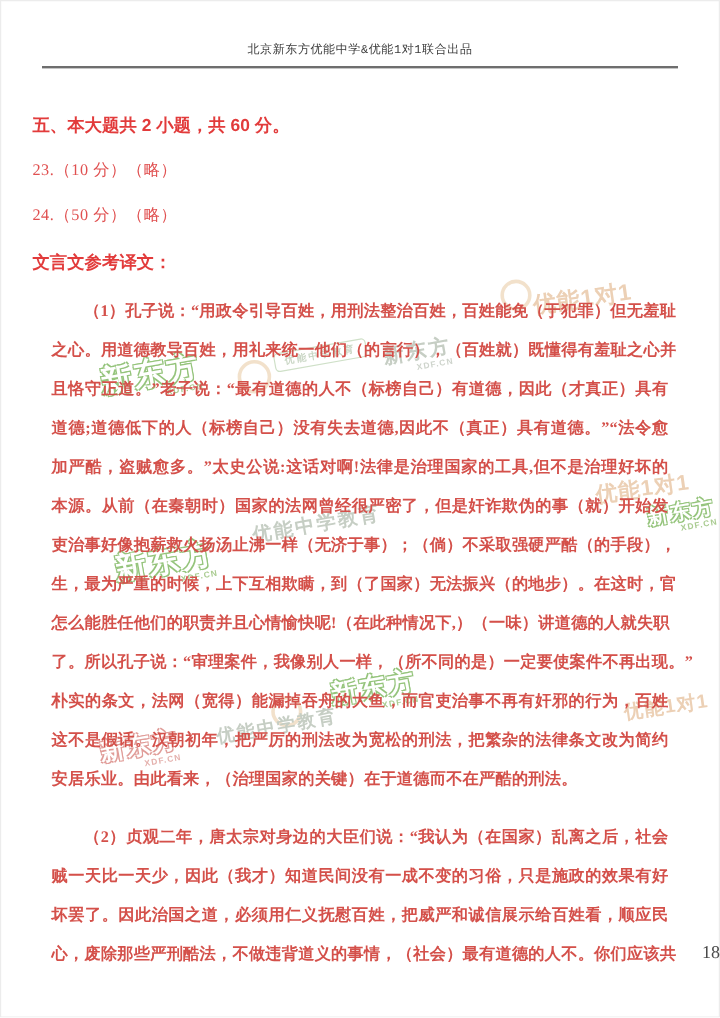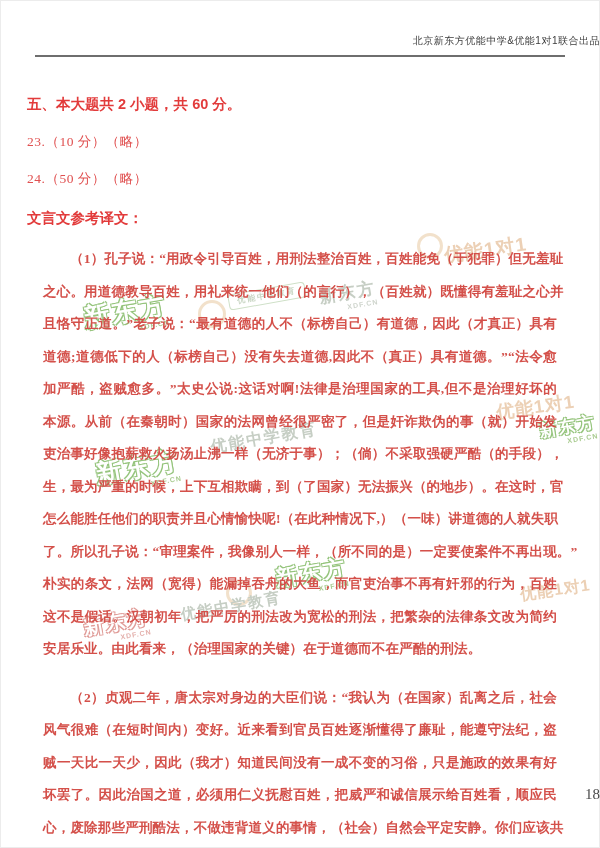--- a/index.html
+++ b/index.html
@@ -7,22 +7,22 @@
     position:relative;
     width:600px;height:848px;
     background:#ffffff;
     overflow:hidden;
     box-shadow: inset 0 0 0 1px #ececec;
     font-family:"Liberation Serif","DejaVu Serif",serif;
   }
   
   .header-title{
     margin-top:34px;
-    text-align:right;
-    font-family:Liberation Sans, sans-serif;
+    text-align:center;
+    font-family:Liberation Mono, monospace;
     font-size:10px;
     color:#3c3c3c;
     letter-spacing:0.5px;
   }
   .header-rule{
     margin:7px 35px 0 35px;
     height:2px;
     background:#6e6e6e;
   }
   
@@ -189,22 +189,21 @@
         <div class="line">生，最为严重的时候，上下互相欺瞒，到（了国家）无法振兴（的地步）。在这时，官</div>
         <div class="line">怎么能胜任他们的职责并且心情愉快呢!（在此种情况下,）（一味）讲道德的人就失职</div>
         <div class="line">了。所以孔子说：“审理案件，我像别人一样，（所不同的是）一定要使案件不再出现。”</div>
         <div class="line">朴实的条文，法网（宽得）能漏掉吞舟的大鱼，而官吏治事不再有奸邪的行为，百姓</div>
         <div class="line">这不是假话。汉朝初年，把严厉的刑法改为宽松的刑法，把繁杂的法律条文改为简约</div>
         <div class="line no-fill">安居乐业。由此看来，（治理国家的关键）在于道德而不在严酷的刑法。</div>
       </div>
 
     <div class="para">
         <div class="line indent">（2）贞观二年，唐太宗对身边的大臣们说：“我认为（在国家）乱离之后，社会</div>
-        <div class="line">风气很难（在短时间内）变好。近来看到官员百姓逐渐懂得了廉耻，能遵守法纪，盗</div>
         <div class="line">贼一天比一天少，因此（我才）知道民间没有一成不变的习俗，只是施政的效果有好</div>
         <div class="line">坏罢了。因此治国之道，必须用仁义抚慰百姓，把威严和诚信展示给百姓看，顺应民</div>
-        <div class="line">心，废除那些严刑酷法，不做违背道义的事情，（社会）自然会平定安静。你们应该共</div>
+        <div class="line">心，废除那些严刑酷法，不做违背道义的事情，（社会）最有道德的人不。你们应该共</div>
       </div>
   </div>
 
   <div class="page-number">18</div>
 
 </div>
 
 </body></html>

